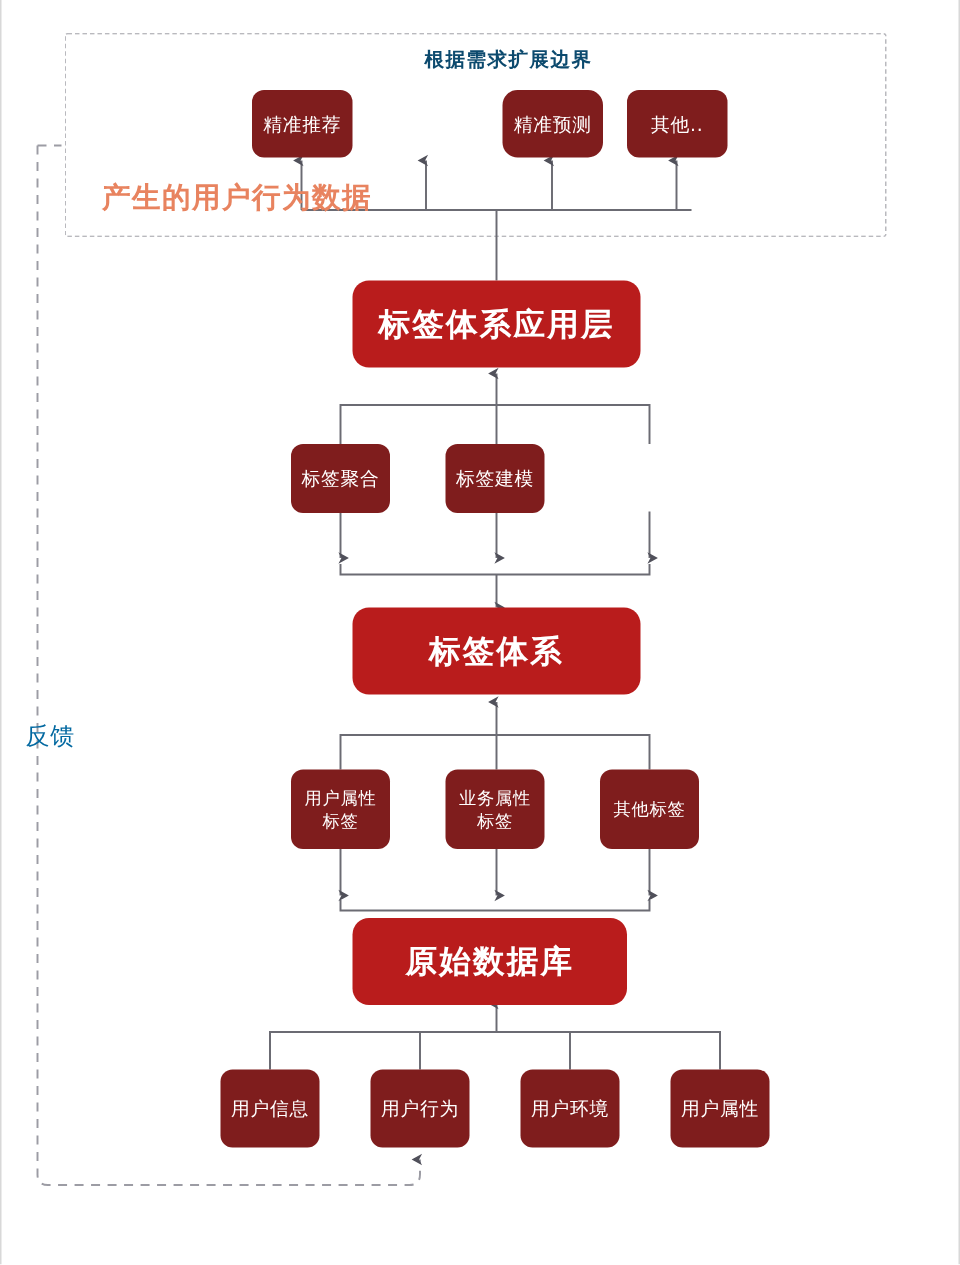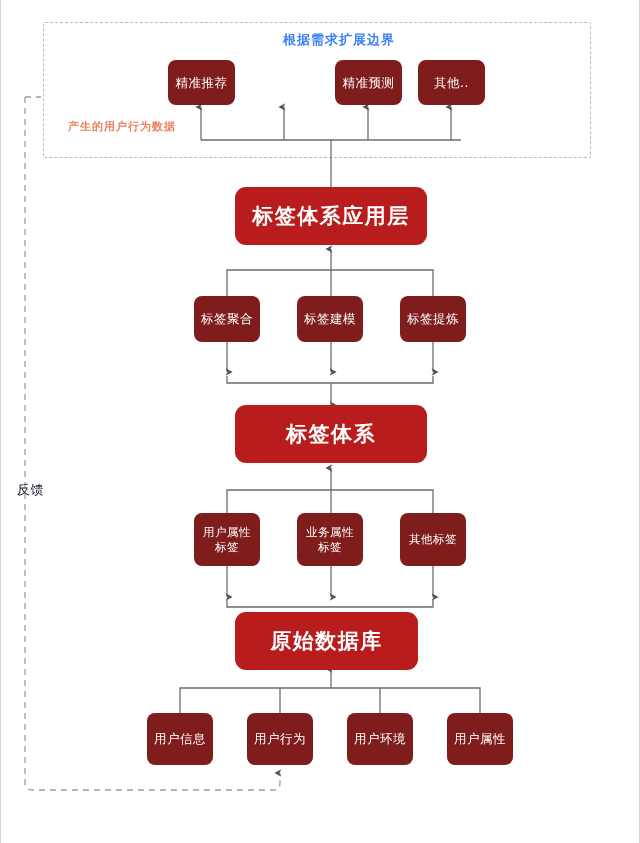--- a/index.html
+++ b/index.html
@@ -53,34 +53,34 @@
     border-radius: 11px;
     font-size: 21px;
     font-weight: 700;
     letter-spacing: 1.5px;
   }
   .caption {
     position: absolute;
     white-space: nowrap;
   }
   .caption.boundary {
-    color: #3b82f6;
+    color: #0c4a6e;
     font-size: 13px;
     font-weight: 700;
     letter-spacing: 1px;
   }
   .caption.behavior {
     color: #e8835f;
-    font-size: 11px;
+    font-size: 19px;
     font-weight: 700;
     letter-spacing: 1px;
   }
   .caption.feedback {
-    color: #0f172a;
-    font-size: 13px;
+    color: #0369a1;
+    font-size: 16px;
     letter-spacing: 0.5px;
     font-family: Liberation Mono, monospace;
   }
   .dashbox {
     position: absolute;
     border: 1.4px dashed #b9b9be;
     border-radius: 2px;
     box-sizing: border-box;
   }
 </style>
@@ -131,32 +131,31 @@
       <path d="M330,688 L330,669" marker-end="url(#arrow)"></path>
 
       <path d="M24,97 L40,97" stroke="#9c9ca4" stroke-width="1.3" stroke-dasharray="6 5"></path>
       <path d="M24,97 L24,783 Q24,790 31,790 L272,790 Q279,790 279,783 L279,773" stroke="#9c9ca4" stroke-width="1.3" stroke-dasharray="6 5" marker-end="url(#arrow)"></path>
     </g>
   </svg>
 
   <div class="caption boundary" style="left:282px; top:31px;">根据需求扩展边界</div>
 
   <div class="node gray" style="left:167px; top:60px; width:67px; height:45px;">精准推荐</div>
-  <div class="node gray" style="left:334px; top:60px; width:67px; height:45px;">精准预测</div>
+  <div class="node gray" style="left:334px; top:60px; width:67px; height:45px;border-radius:10px;">精准预测</div>
   <div class="node gray" style="left:417px; top:60px; width:67px; height:45px;">其他..</div>
 
   <div class="caption behavior" style="left:67px; top:119px;">产生的用户行为数据</div>
 
   <div class="caption feedback" style="left:16px; top:481px;">反馈</div>
 
   <div class="node purple" style="left:234px; top:187px; width:192px; height:58px;">标签体系应用层</div>
 
   <div class="node gray" style="left:193px; top:296px; width:66px; height:46px;">标签聚合</div>
   <div class="node gray" style="left:296px; top:296px; width:66px; height:46px;">标签建模</div>
-  <div class="node gray" style="left:399px; top:296px; width:66px; height:46px;">标签提炼</div>
 
   <div class="node purple" style="left:234px; top:405px; width:192px; height:58px;">标签体系</div>
 
   <div class="node gray small" style="left:193px; top:513px; width:66px; height:53px;">用户属性
 标签</div>
   <div class="node gray small" style="left:296px; top:513px; width:66px; height:53px;">业务属性
 标签</div>
   <div class="node gray small" style="left:399px; top:513px; width:66px; height:53px;">其他标签</div>
 
   <div class="node purple" style="left:234px; top:612px; width:183px; height:58px;">原始数据库</div>

